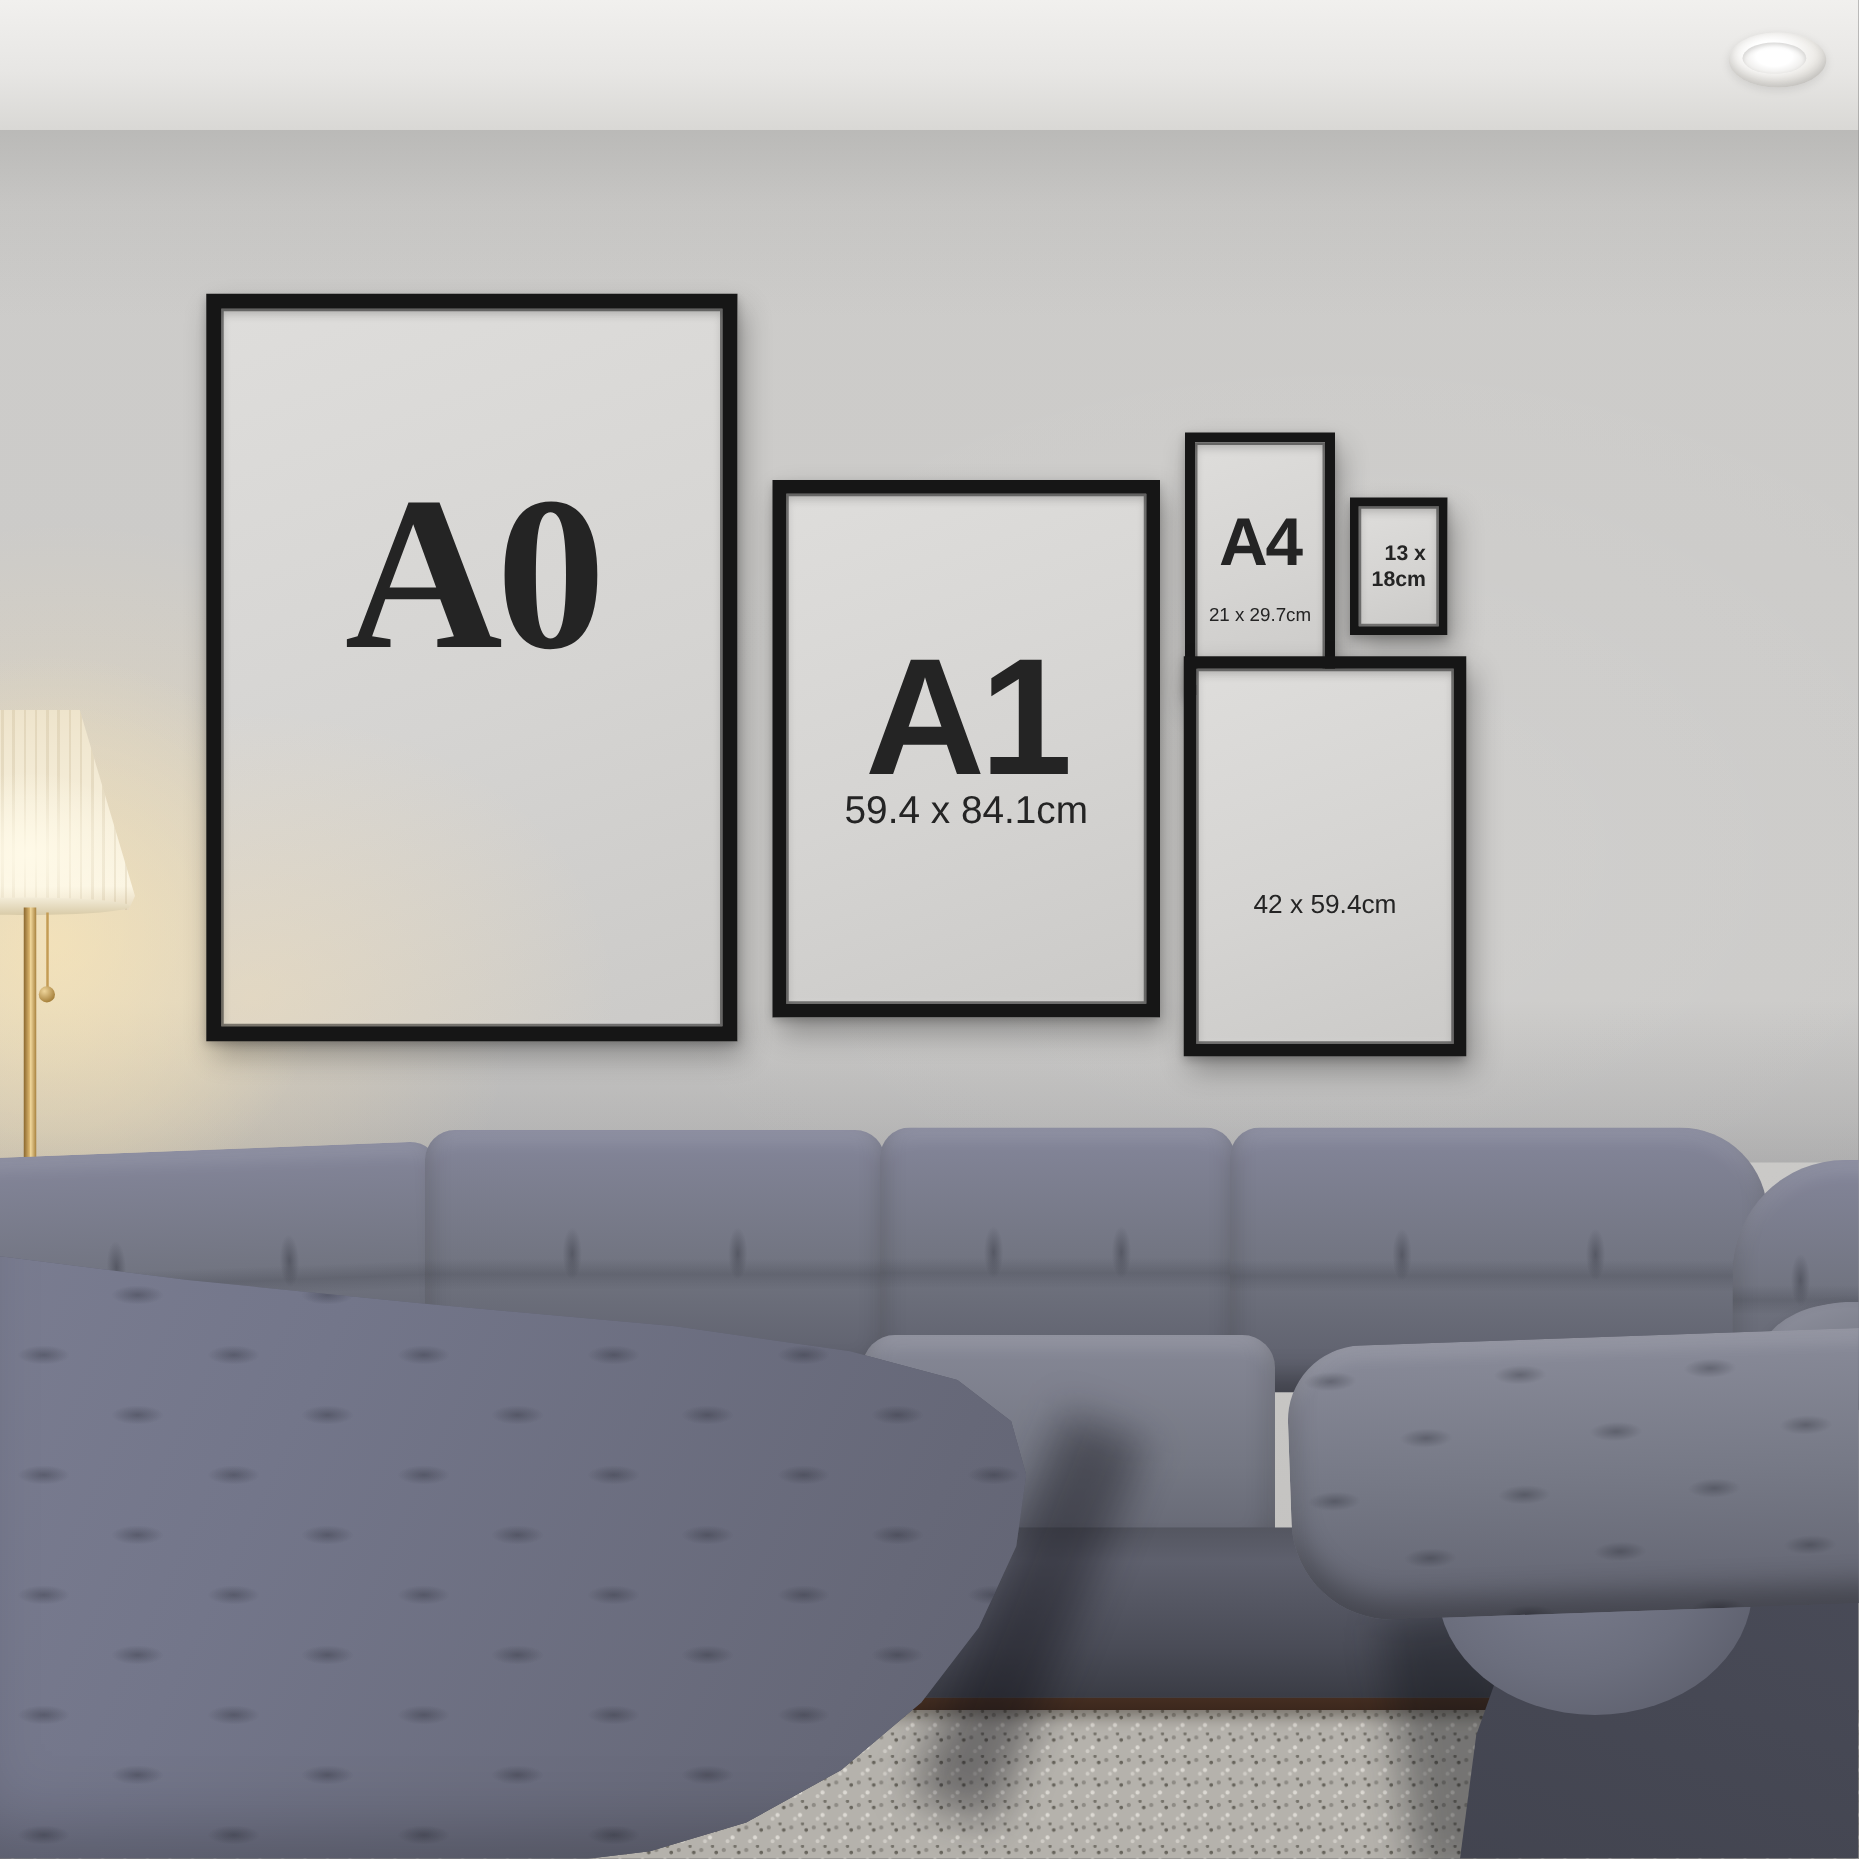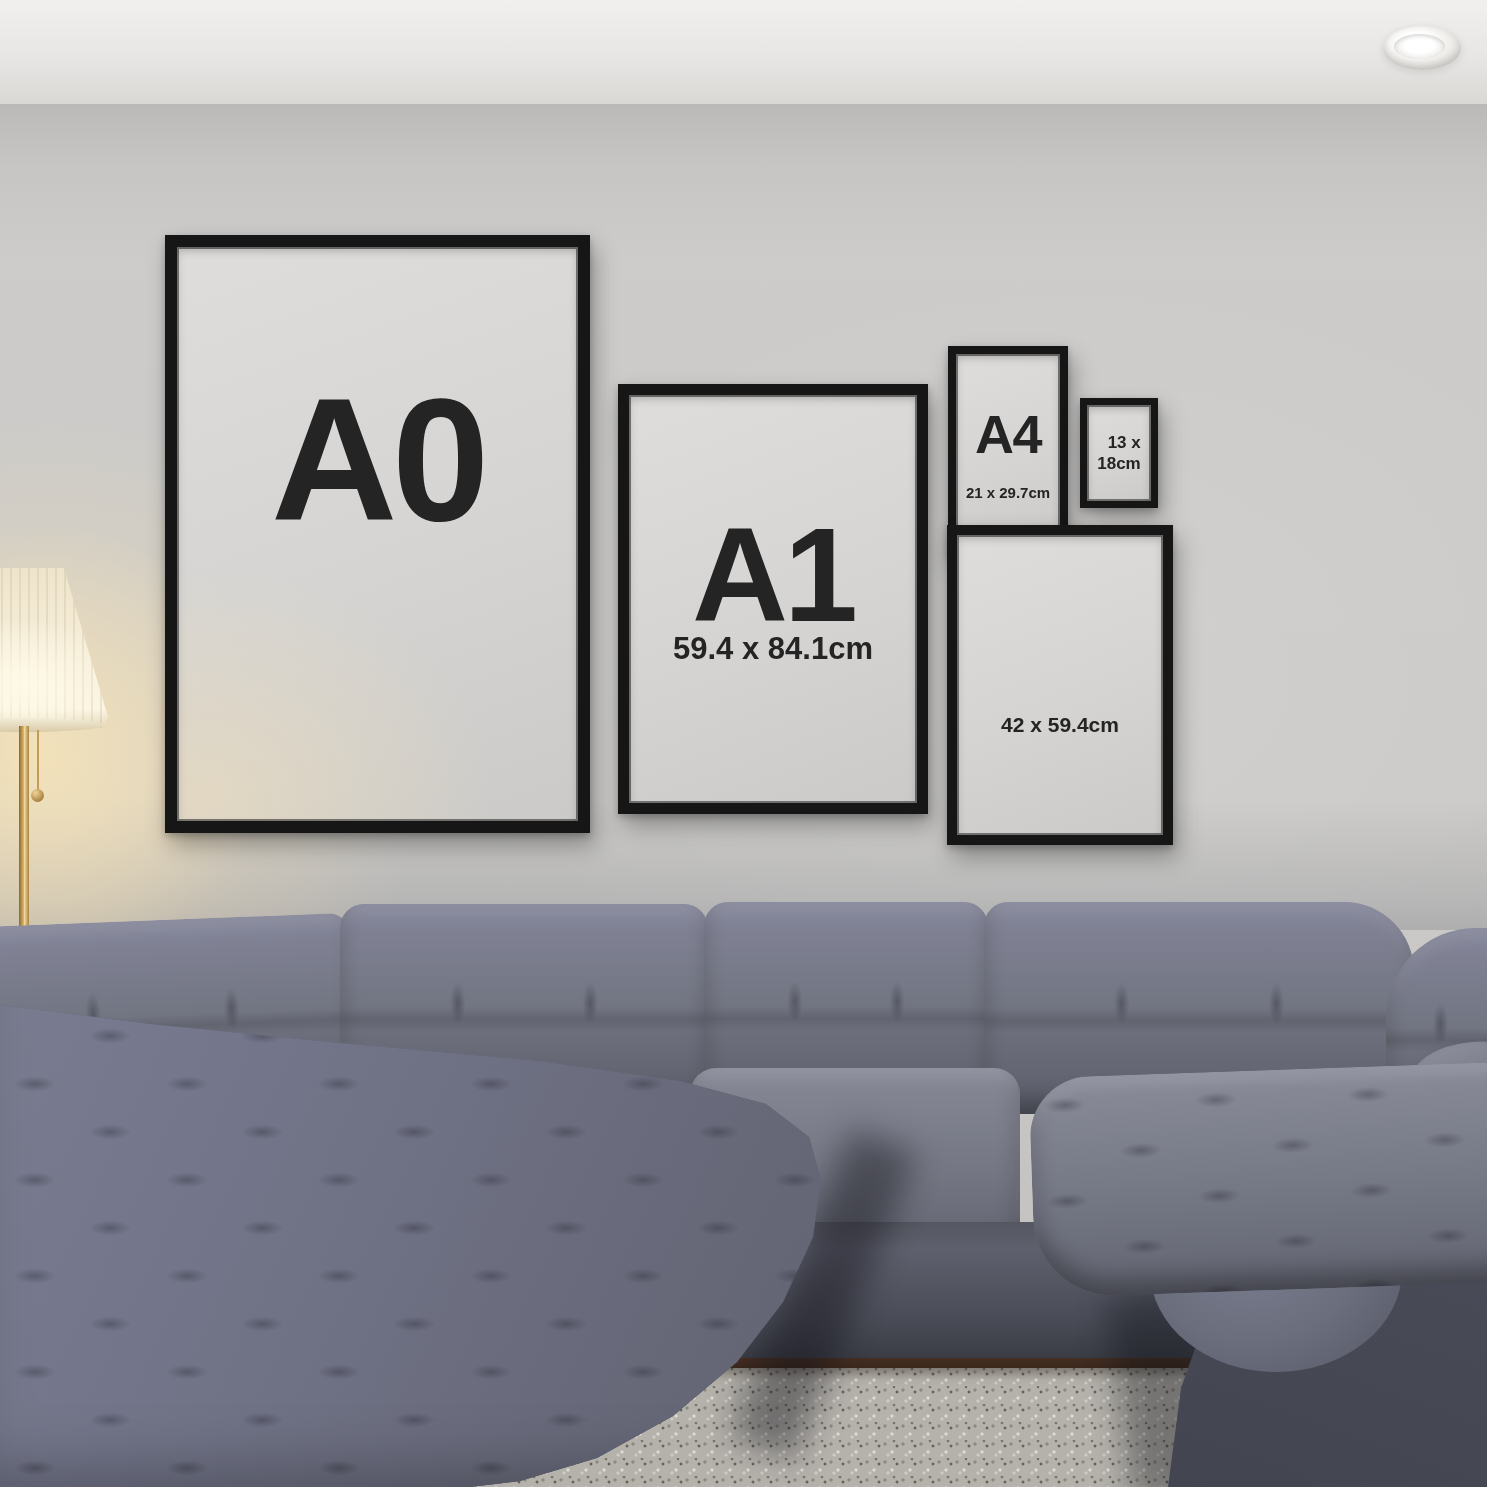--- a/index.html
+++ b/index.html
@@ -47,26 +47,26 @@
   
   .frame{position:absolute;box-sizing:border-box;border:12px solid #161616;
     background:linear-gradient(160deg,#dedddb 0%,#d5d4d2 55%,#cbcac8 100%);
     box-shadow:5px 12px 22px rgba(0,0,0,.30), 0 3px 7px rgba(0,0,0,.22);}
   .frame::before{content:"";position:absolute;inset:0;pointer-events:none;
     box-shadow:inset 0 0 0 2px rgba(0,0,0,.45), inset 0 4px 8px rgba(0,0,0,.22),
                inset 0 -2px 5px rgba(255,255,255,.16);}
   .frame .label{position:absolute;left:50%;transform:translate(-50%,-50%);
     color:#242424;font-weight:bold;line-height:1;letter-spacing:-.03em;white-space:nowrap;}
   .frame .size{position:absolute;left:50%;transform:translate(-50%,-50%);
-    color:#242424;font-weight:bold;line-height:1;white-space:nowrap;}
+    color:#242424;font-weight:normal;line-height:1;white-space:nowrap;}
   .frame-a0{left:165px;top:235px;width:425px;height:598px;border-width:12px;
     background:
       radial-gradient(ellipse 420px 330px at 6% 96%,rgba(248,226,182,.45),rgba(248,226,182,0) 70%),
       linear-gradient(160deg,#dedddb 0%,#d5d4d2 55%,#cbcac8 100%);}
-  .frame-a0 .label{top:37%;font-size:175px;}
+  .frame-a0 .label{top:37%;font-size:175px;font-family:Liberation Serif, serif;}
   .frame-a0 .size{top:54%;font-size:42px;}
   .frame-a1{left:618px;top:384px;width:310px;height:430px;border-width:11px;}
   .frame-a1 .label{top:44%;font-size:133px;}
   .frame-a1 .size{top:62%;font-size:31px;text-align:center;}
   .frame-a4{left:948px;top:346px;width:120px;height:210px;border-width:8px;}
   .frame-a4 .label{top:41%;font-size:54px;}
   .frame-a4 .size{top:71%;font-size:15px;}
   .frame-13x18{left:1080px;top:398px;width:78px;height:110px;border-width:7px;}
   .frame-13x18 .lines{position:absolute;left:50%;top:50%;transform:translate(-50%,-50%);
     color:#242424;font-weight:bold;font-size:17px;line-height:1.25;text-align:right;white-space:nowrap;}

